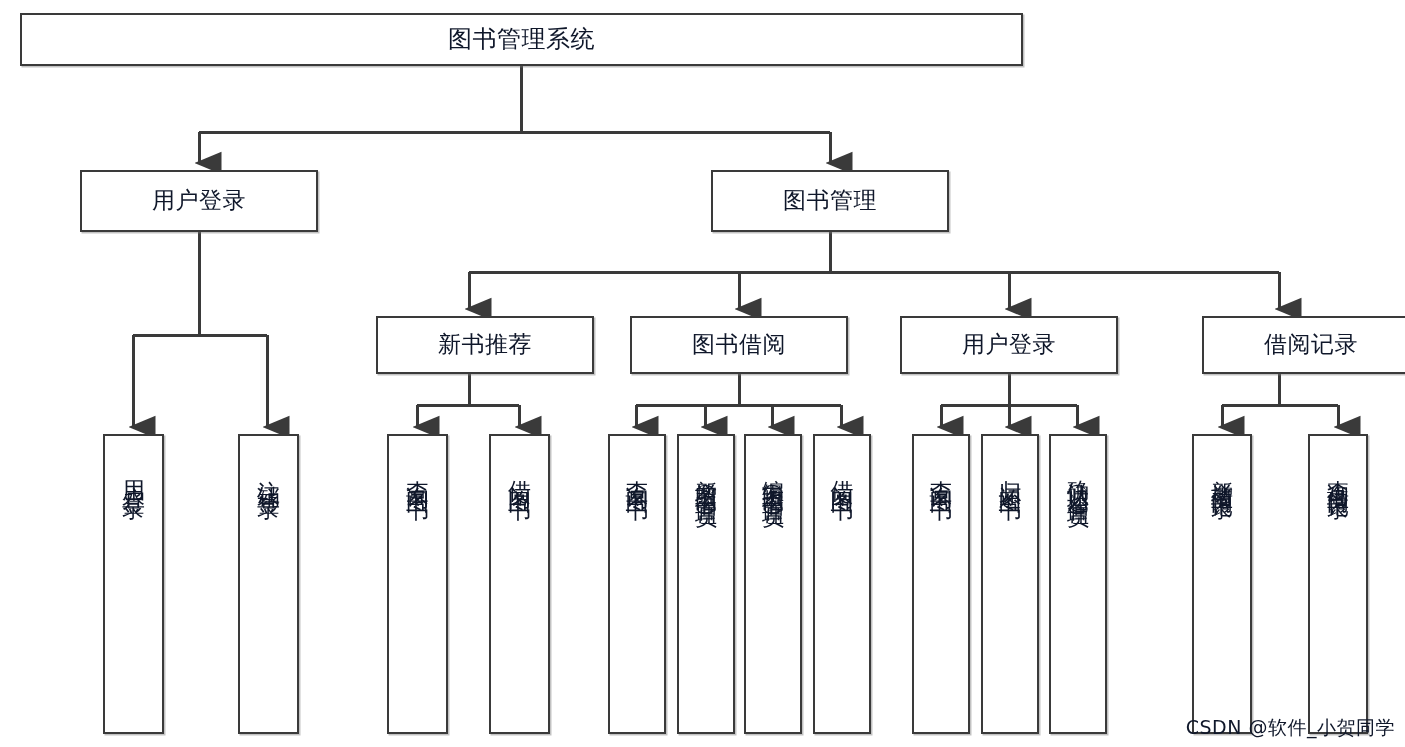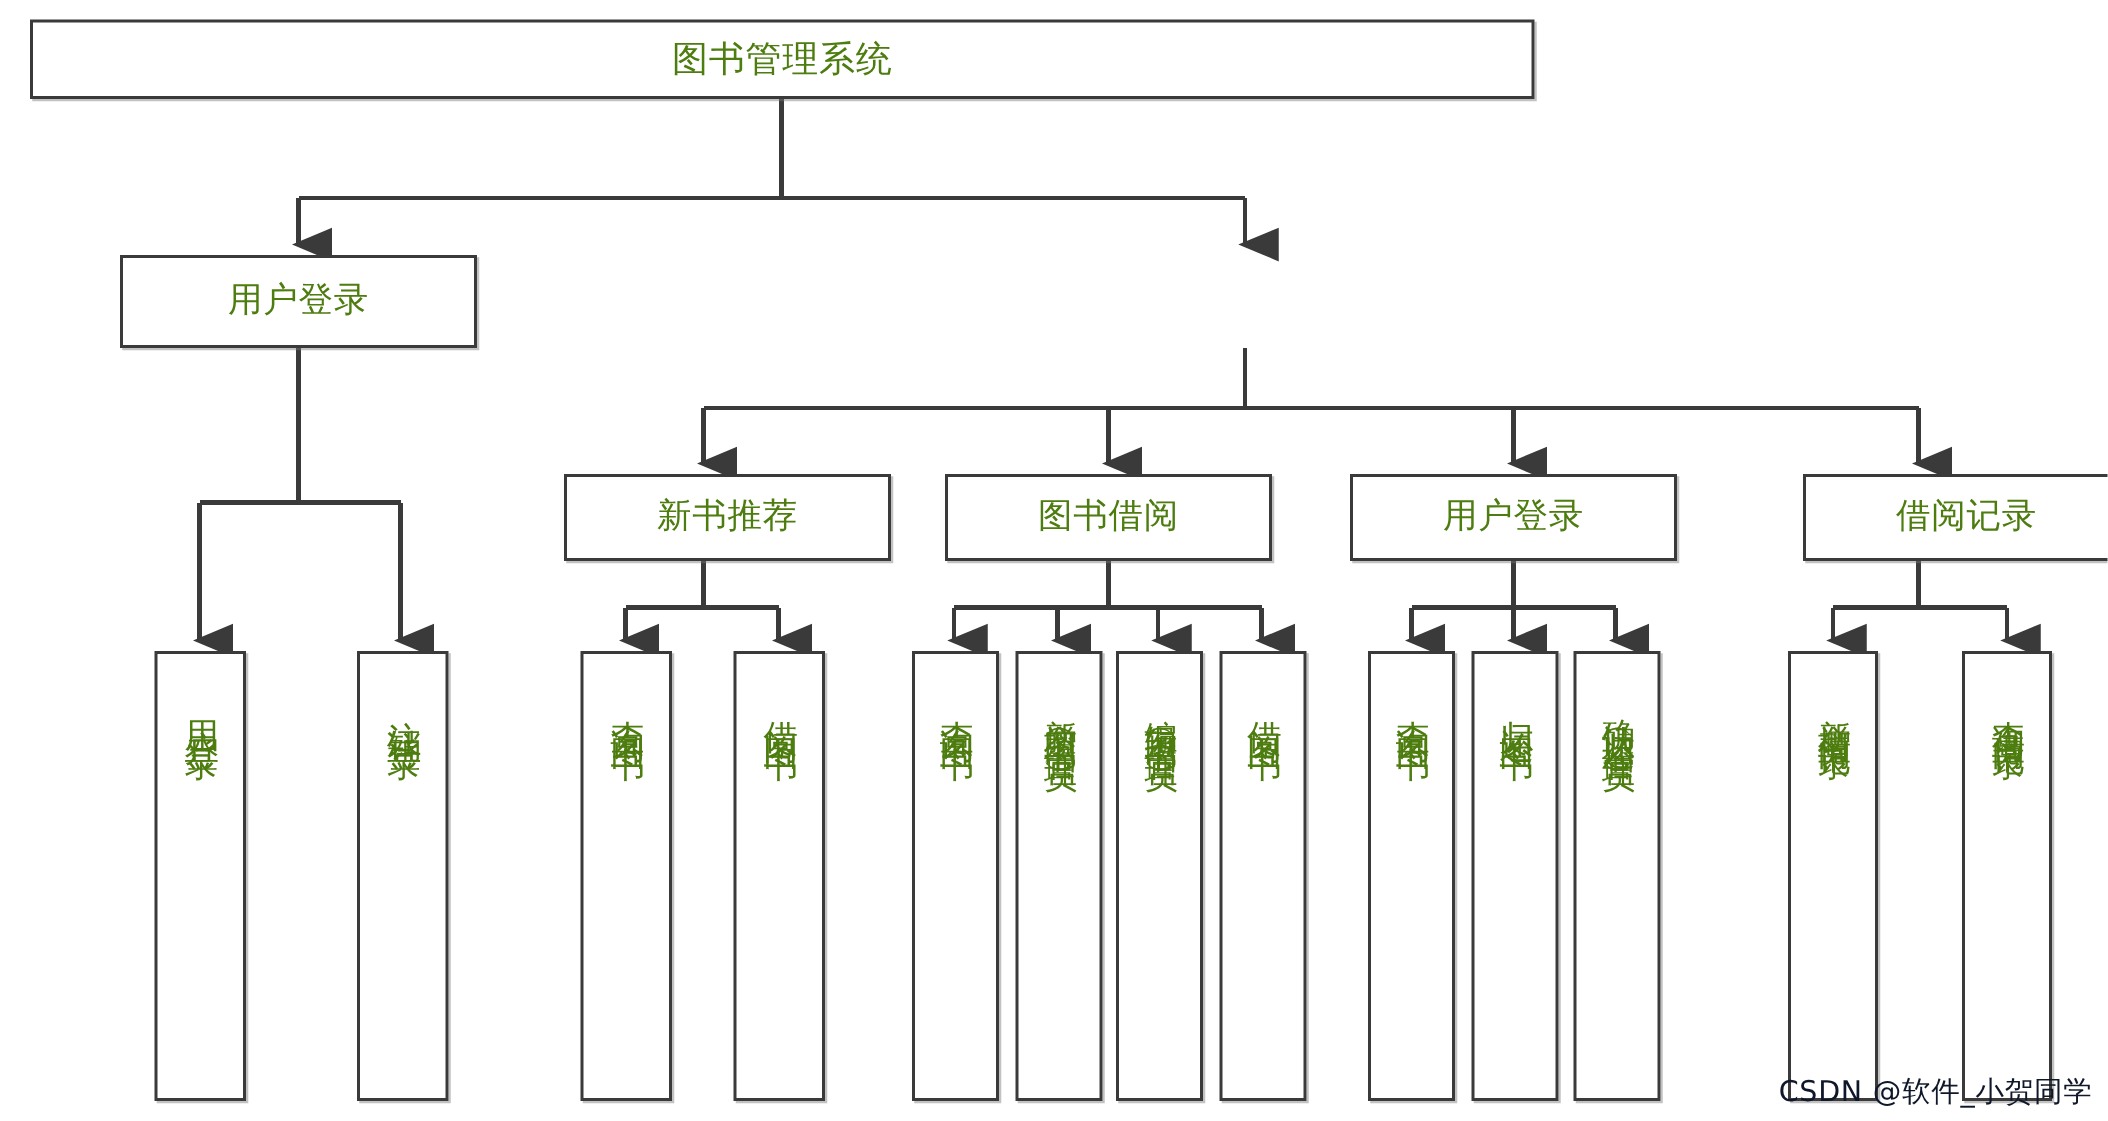--- a/index.html
+++ b/index.html
@@ -20,21 +20,21 @@
     position:absolute;
     background:#ffffff;
     border:2px solid #3a3a3a;
     box-sizing:border-box;
     display:flex;
     align-items:center;
     justify-content:center;
     box-shadow:1.5px 1.5px 0 rgba(120,120,120,0.45);
   }
   .node .label{
-    color:#4d7c0f;
+    color:#0f172a;
     line-height:1.18;
     letter-spacing:0.5px;
     white-space:nowrap;
     text-align:center;
   }
   
   .node.horiz .label{
     font-size:23px;
   }
   .node.root .label{ font-size:24px; }
@@ -120,20 +120,23 @@
   </svg>
 
   <div class="node horiz root" style="left:20px;top:13px;width:1003px;height:53px;">
     <span class="label">图书管理系统</span>
   </div>
 
   <div class="node horiz" style="left:80px;top:170px;width:238px;height:62px;">
     <span class="label">用户登录</span>
   </div>
 
+  <div class="node horiz" style="left:711px;top:170px;width:238px;height:62px;">
+    <span class="label">图书管理</span>
+  </div>
 
   <div class="node horiz" style="left:376px;top:316px;width:218px;height:58px;">
     <span class="label">新书推荐</span>
   </div>
 
   <div class="node horiz" style="left:630px;top:316px;width:218px;height:58px;">
     <span class="label">图书借阅</span>
   </div>
 
   <div class="node horiz" style="left:900px;top:316px;width:218px;height:58px;">

